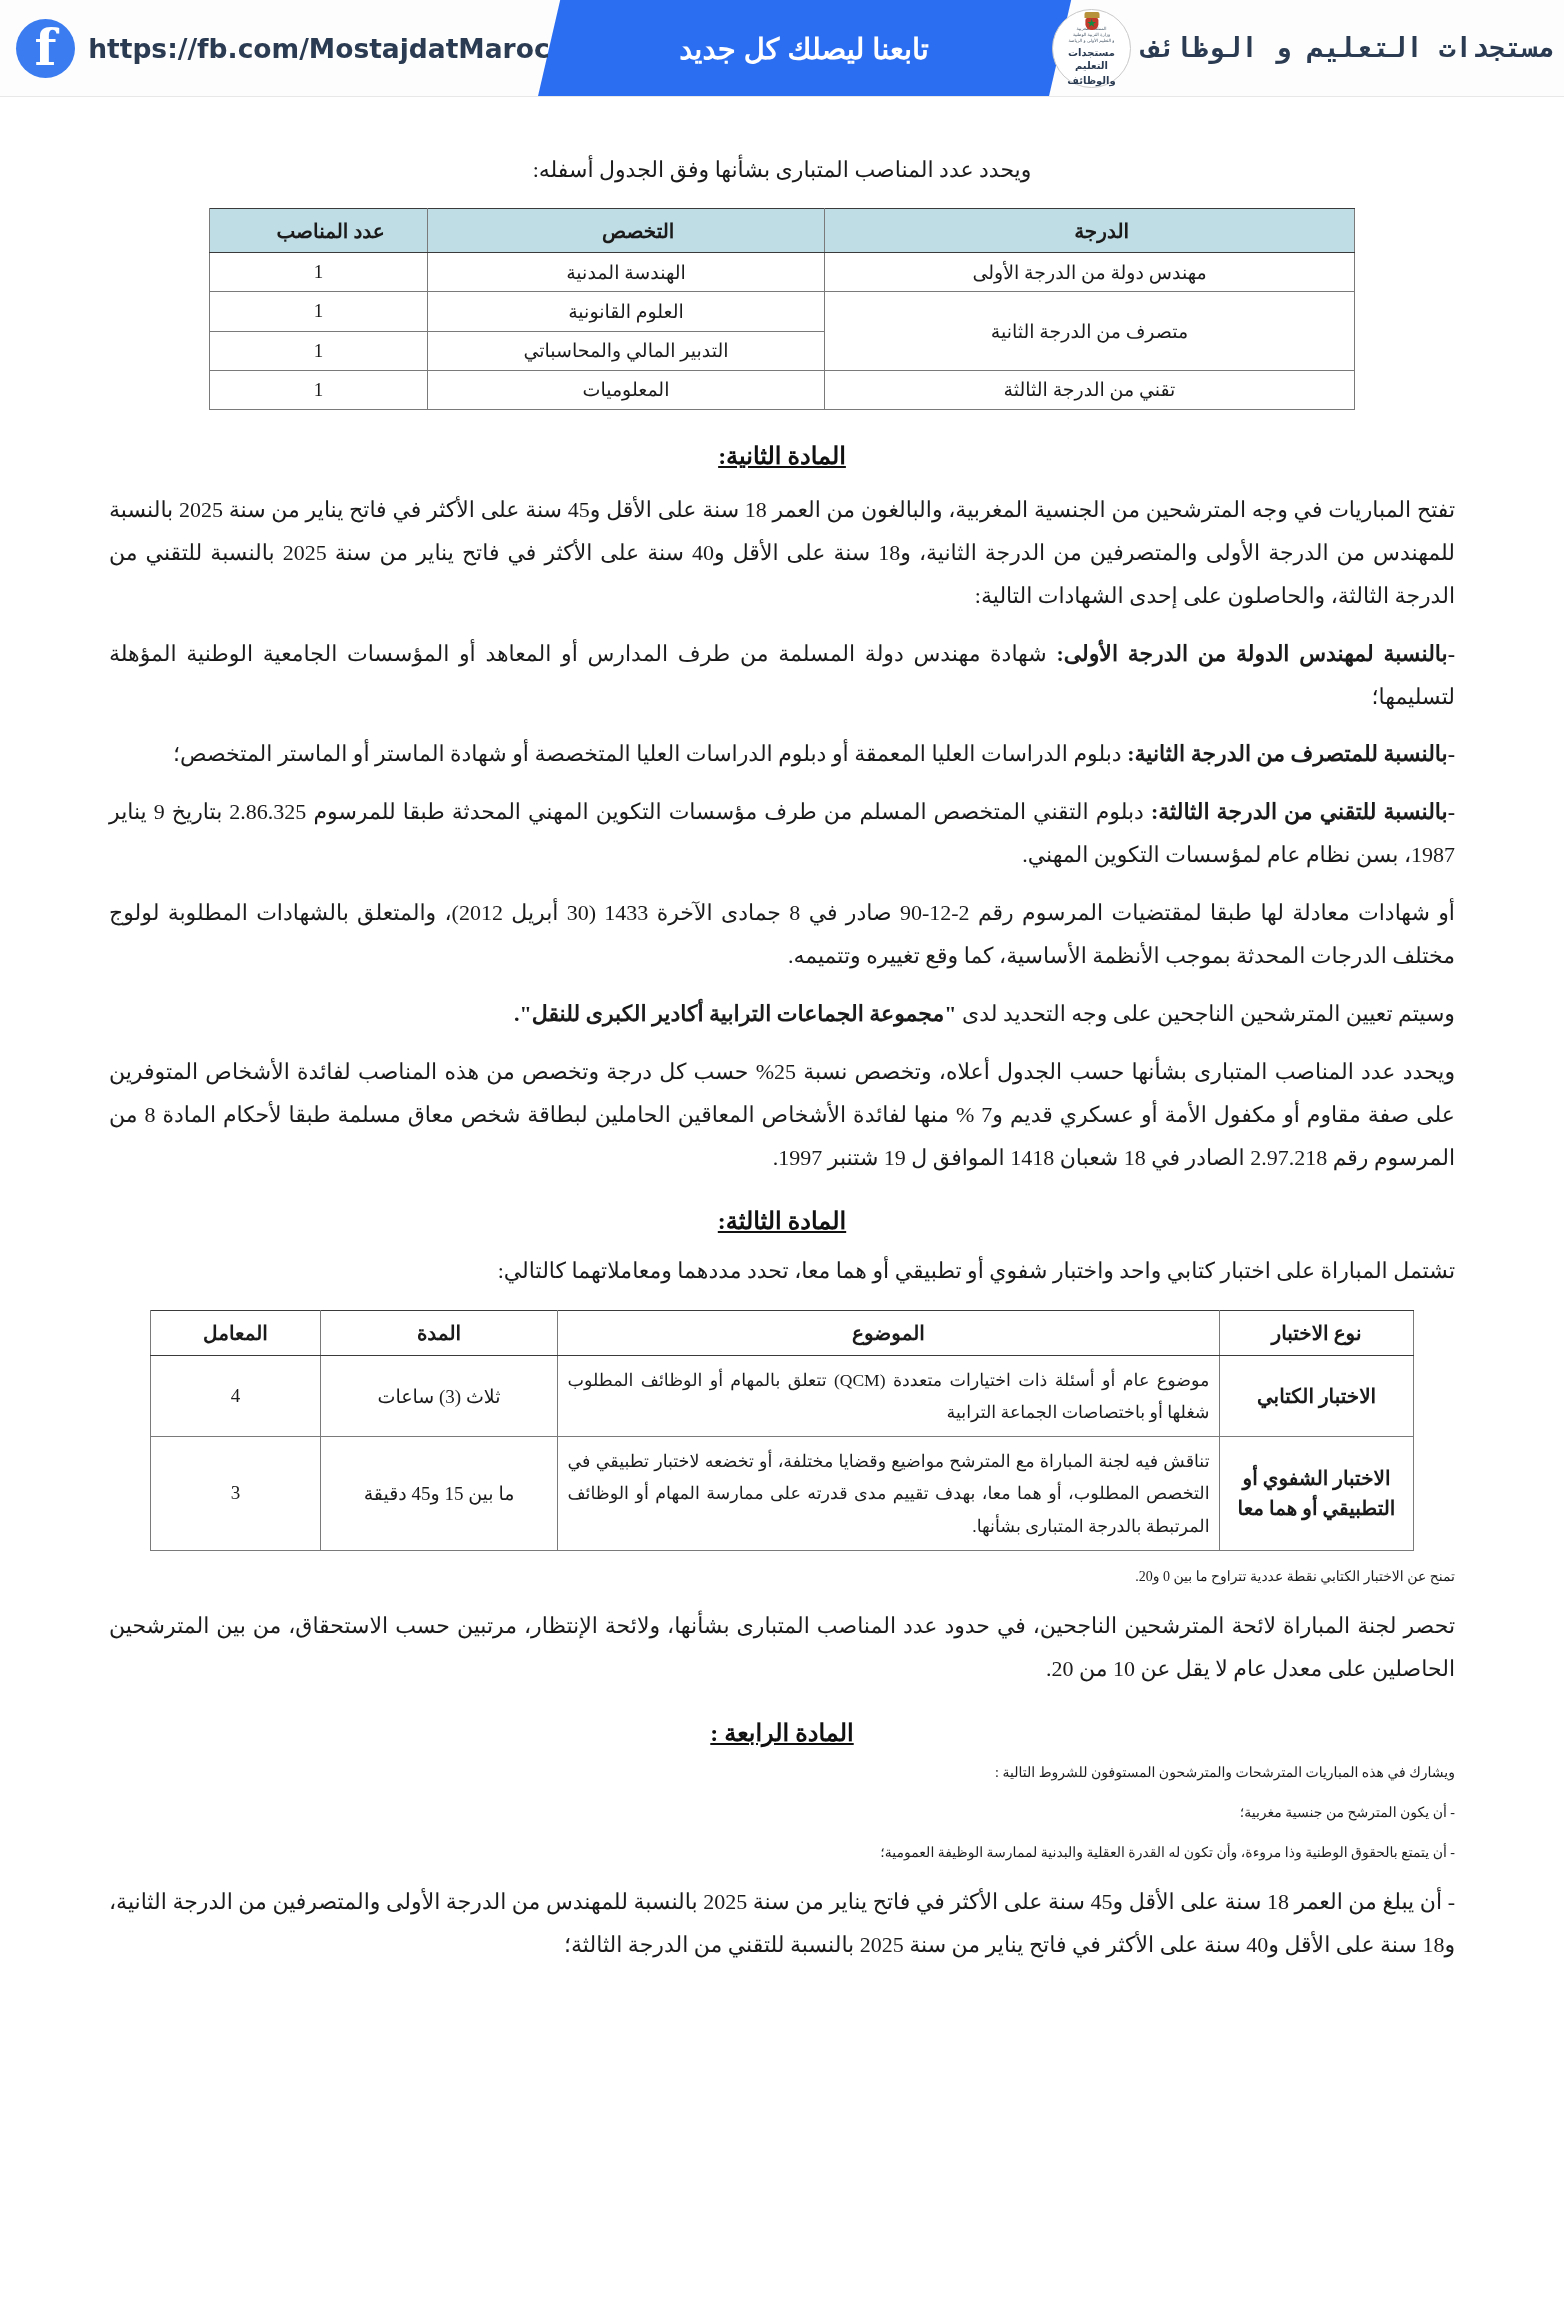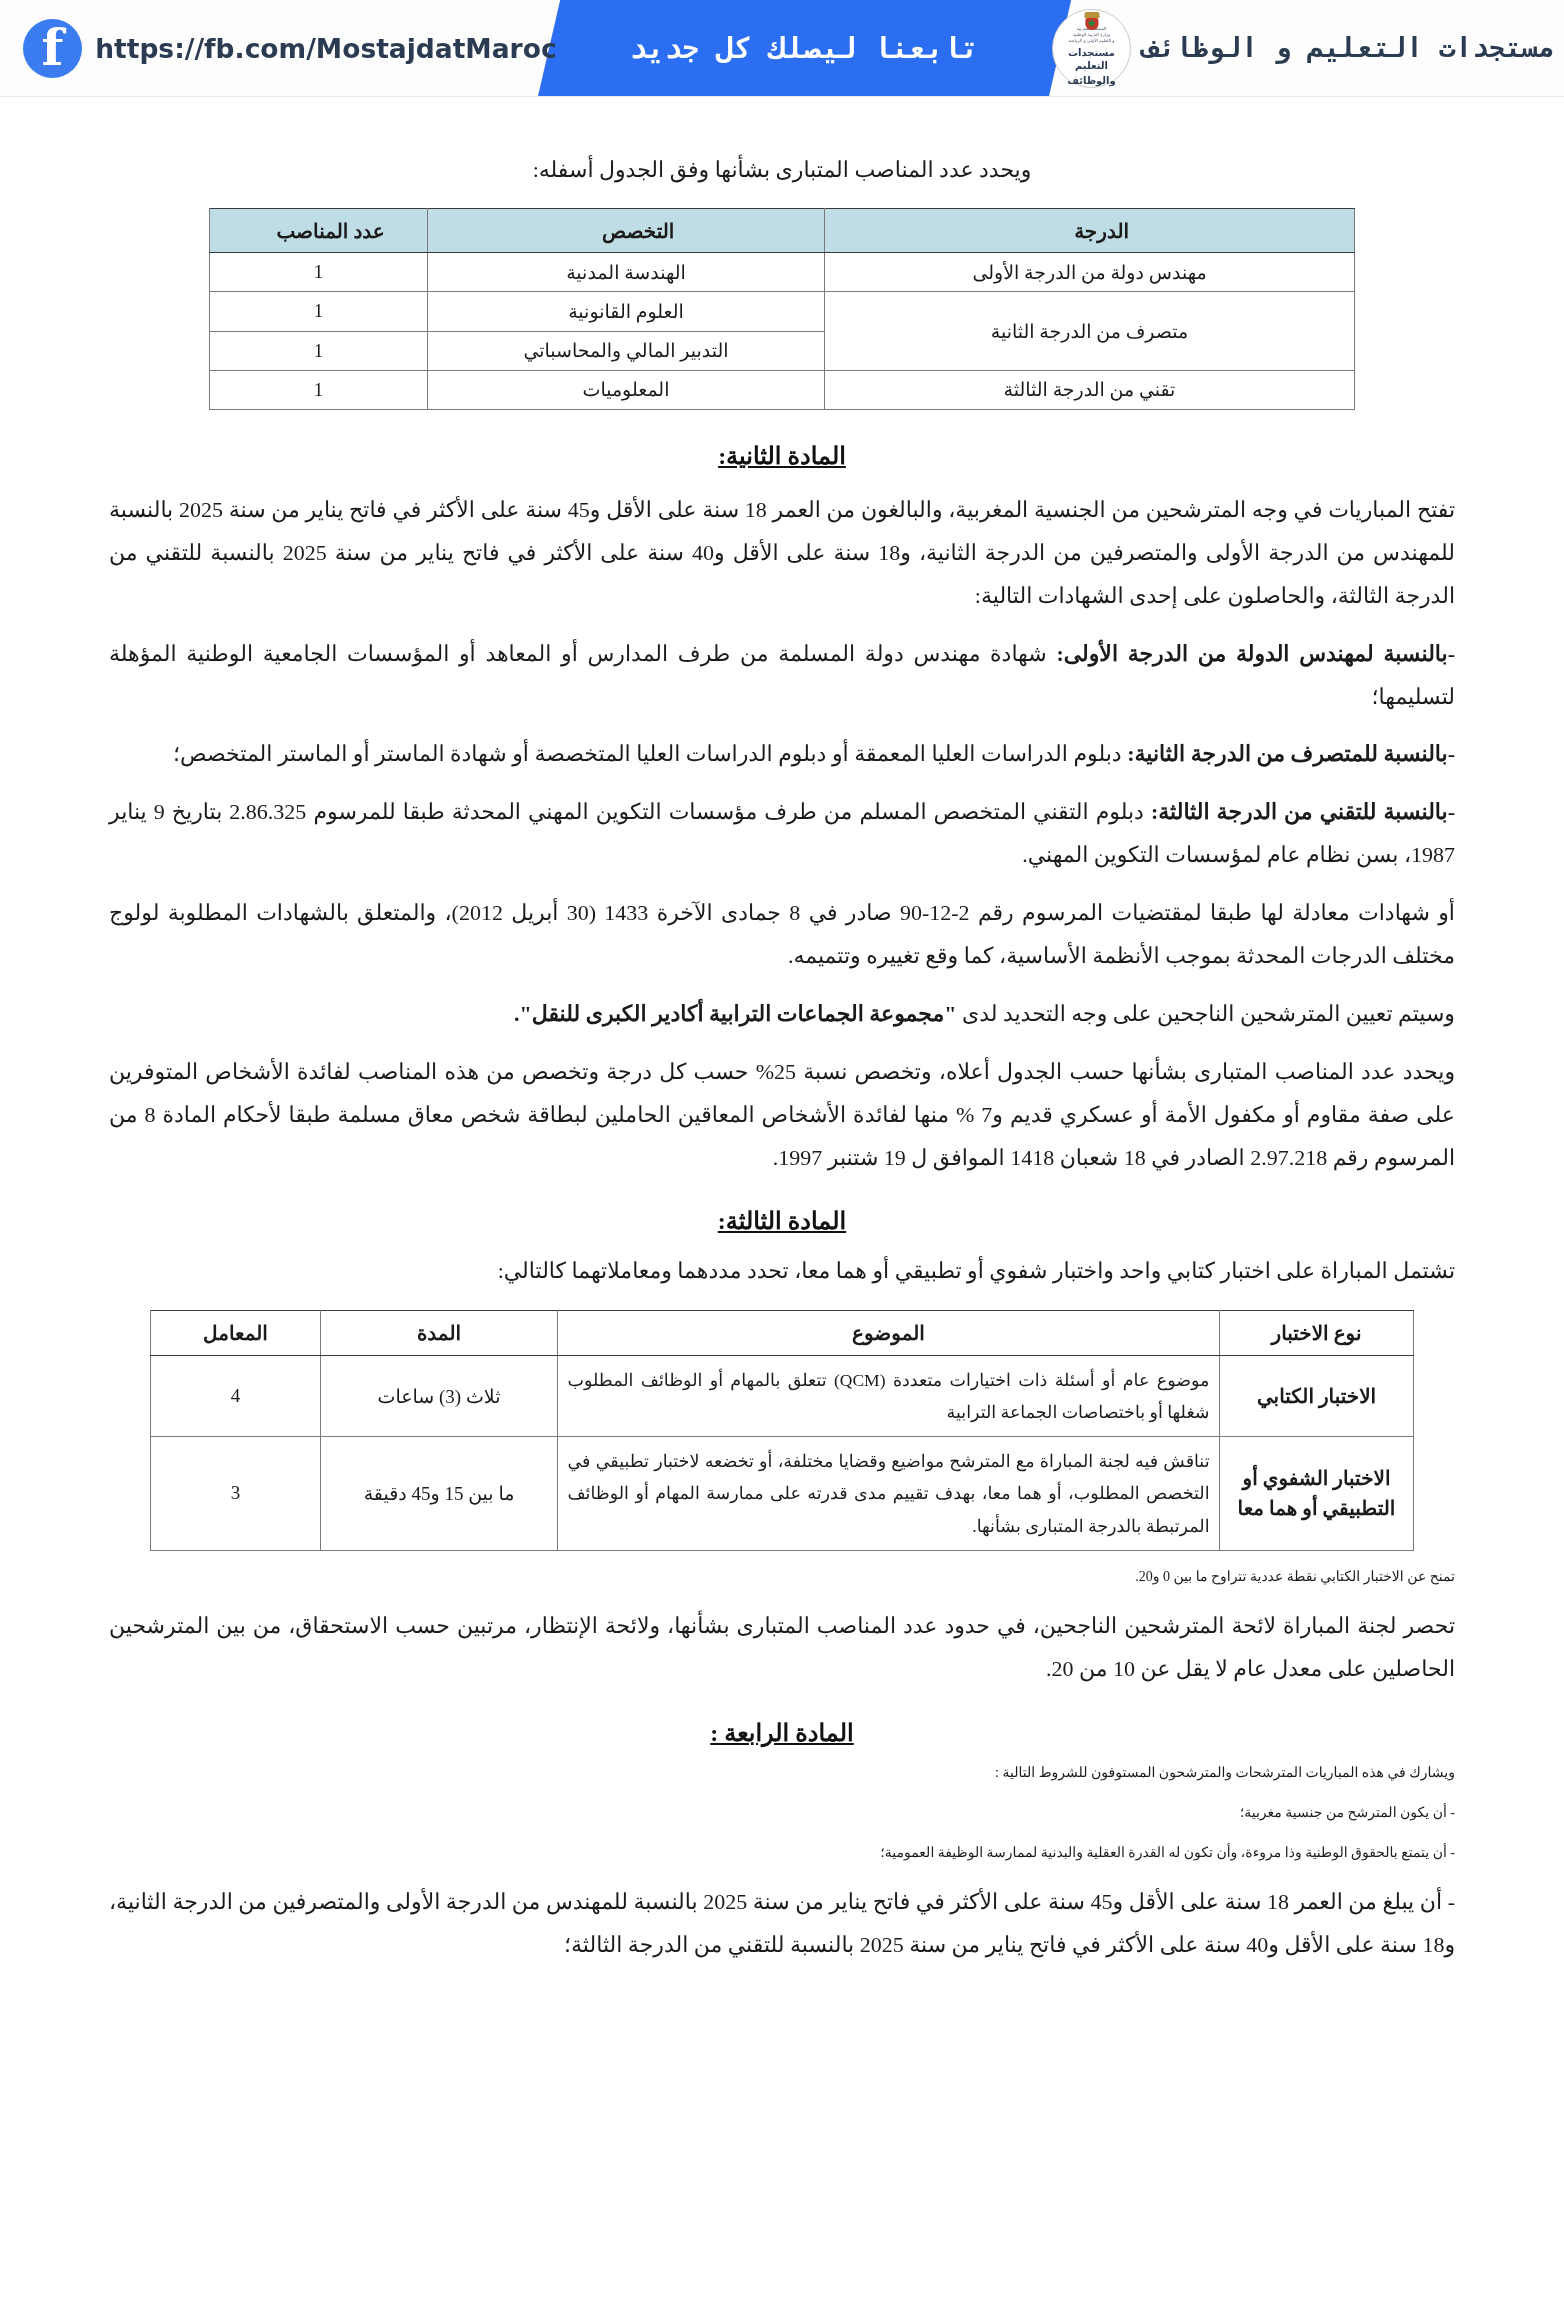--- a/index.html
+++ b/index.html
@@ -38,35 +38,35 @@
   .banner-blue-text {
     position: absolute;
     top: 0;
     left: 558px;
     width: 492px;
     height: 97px;
     display: flex;
     align-items: center;
     justify-content: center;
     color: #ffffff;
-    font-family: Liberation Mono, monospace;
+    font-family: Liberation Sans, sans-serif;
     font-weight: bold;
     font-size: 29px;
     direction: rtl;
     letter-spacing: 0px;
     white-space: nowrap;
   }
   .fb-block {
     position: absolute;
     top: 0; left: 0;
     height: 97px;
     display: flex;
     align-items: center;
     direction: ltr;
-    padding-left: 23px;
+    padding-left: 16px;
   }
   .fb-logo {
     width: 59px; height: 59px;
     border-radius: 50%;
     background: #3b7df0;
     position: relative;
     flex: none;
   }
   .fb-logo::after {
     content: "f";

